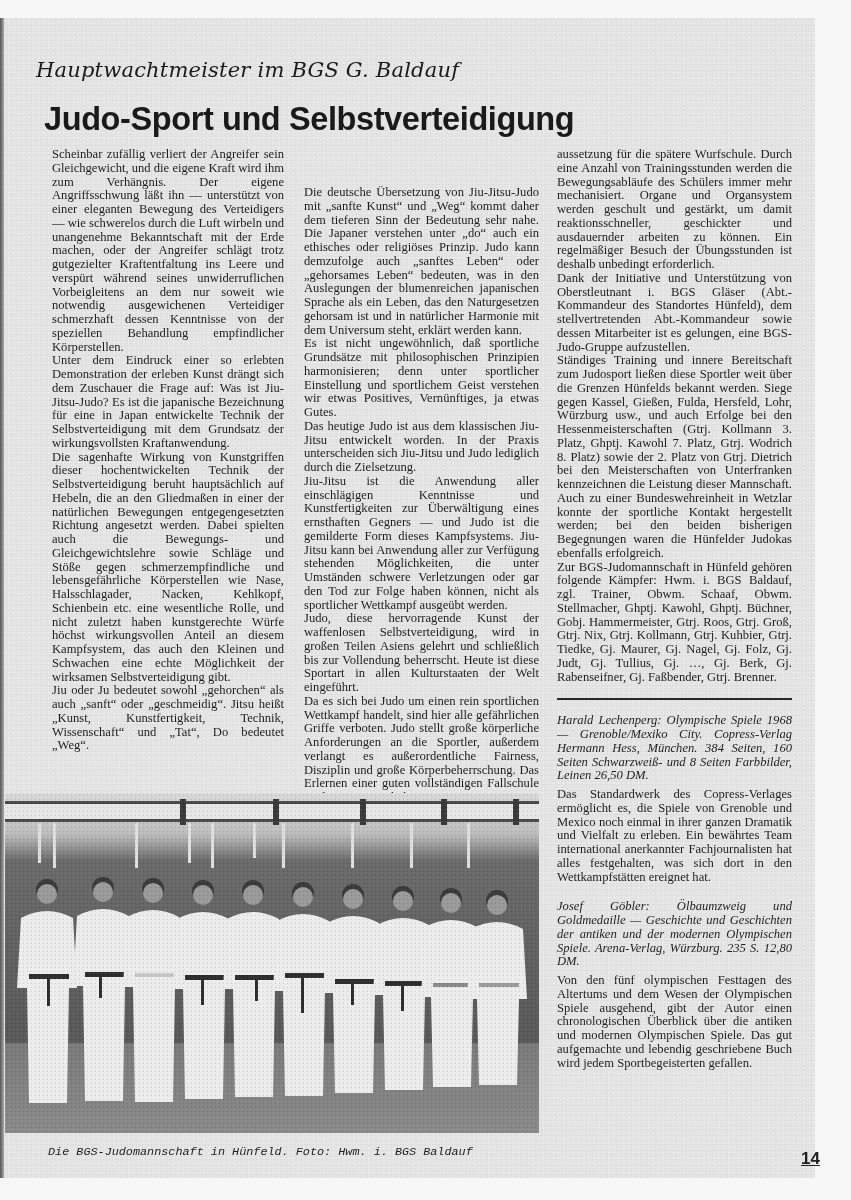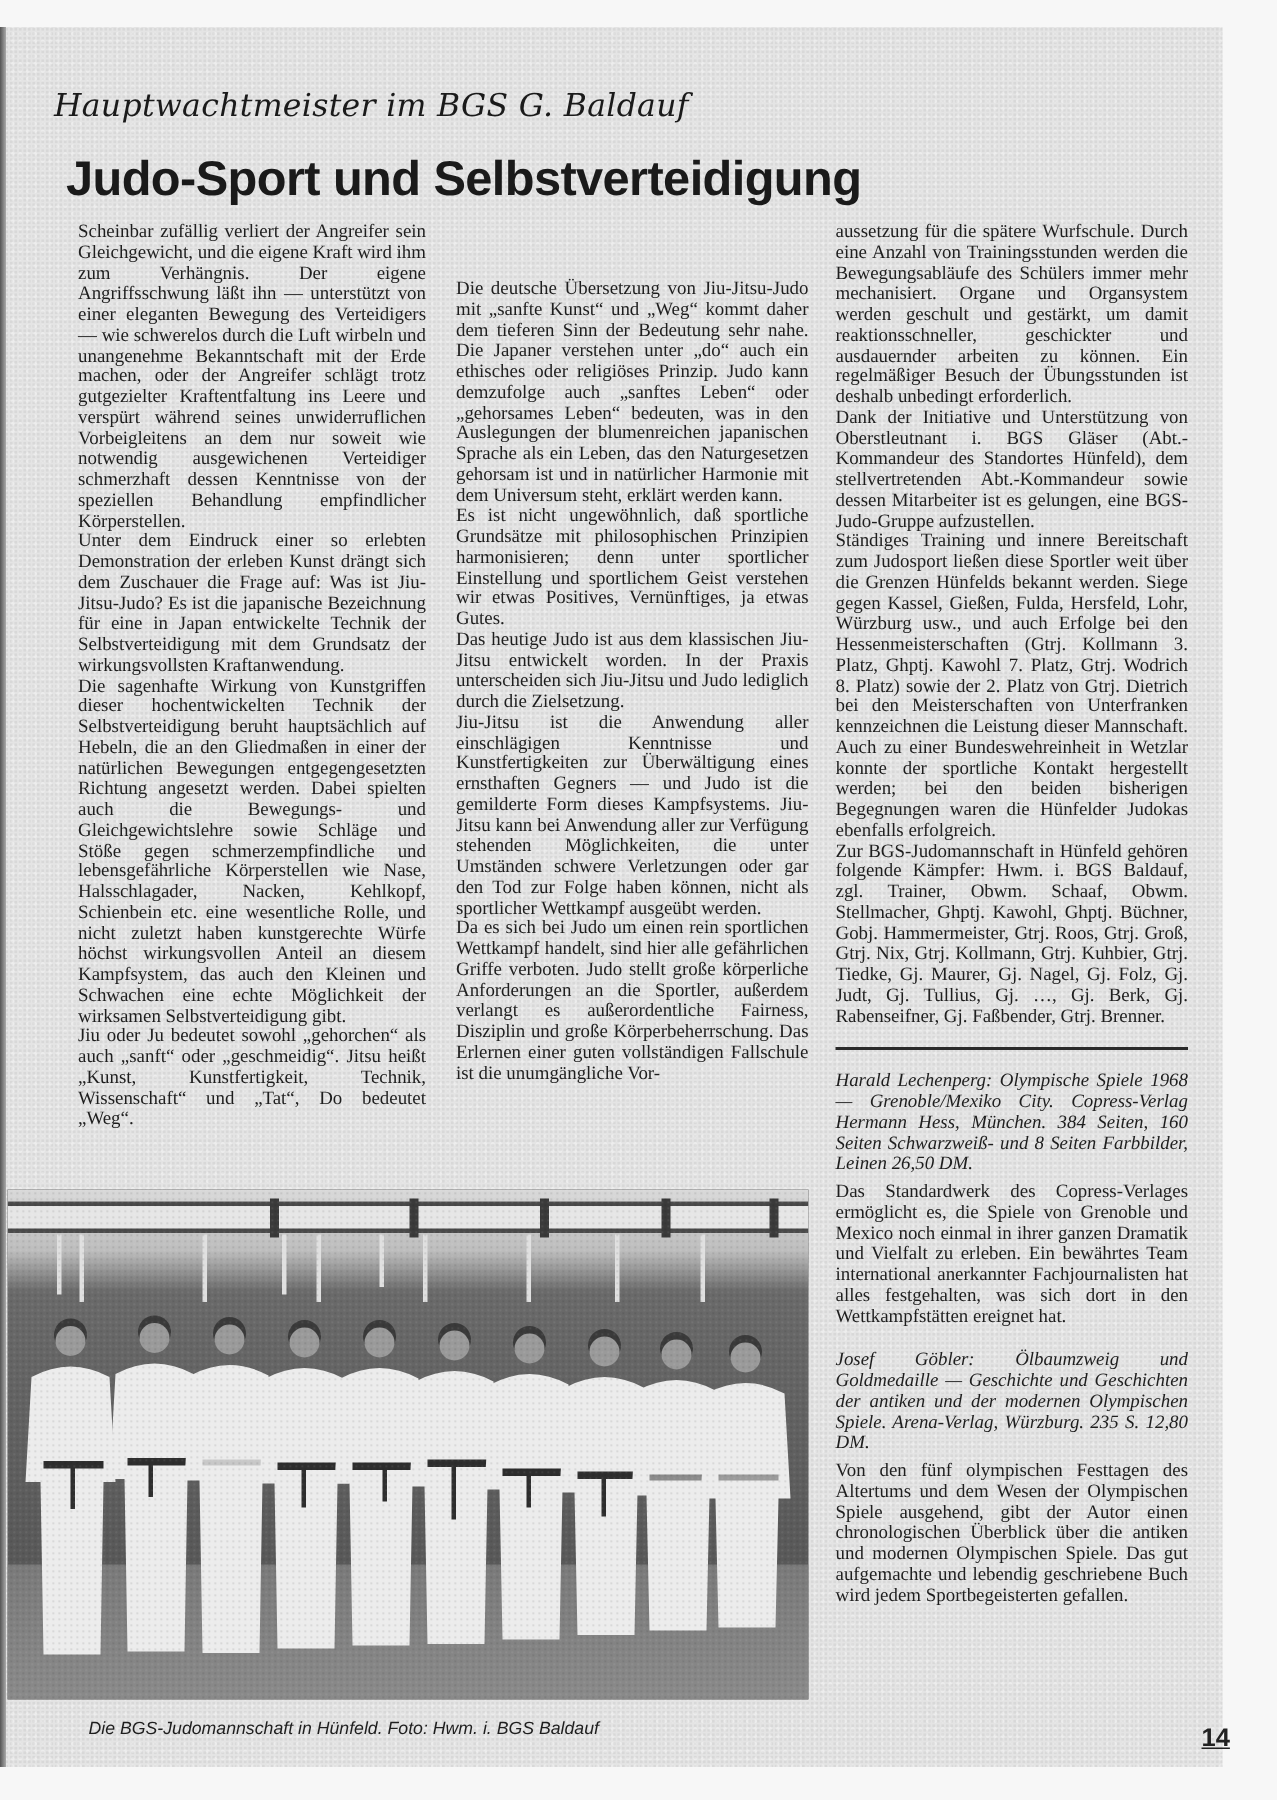--- a/index.html
+++ b/index.html
@@ -57,22 +57,22 @@
     }
     .review-gap { height: 16px; }
     .photo {
       position: absolute; left: 5px; top: 793px;
       width: 534px; height: 340px;
       background: #6f6f6f;
       overflow: hidden;
     }
     .photo svg { display: block; }
     .caption {
-      position: absolute; left: 59px; top: 1145px;
-      font-family: Liberation Sans, sans-serif; font-style: italic;
+      position: absolute; left: 48px; top: 1145px;
+      font-family: Liberation Mono, monospace; font-style: italic;
       font-size: 11.8px; color: #1e1e1e;
     }
     .page-number {
       position: absolute; left: 801px; top: 1149px;
       font-family: "Liberation Sans", sans-serif; font-weight: bold;
       font-size: 17px; color: #222; text-decoration: underline;
     }
   </style>
 </head>
 <body>
@@ -88,20 +88,21 @@
   <p>Unter dem Eindruck einer so erlebten Demonstration der erleben Kunst drängt sich dem Zuschauer die Frage auf: Was ist Jiu-Jitsu-Judo? Es ist die japanische Bezeichnung für eine in Japan entwickelte Technik der Selbstverteidigung mit dem Grundsatz der wirkungsvollsten Kraftanwendung.</p>
   <p>Die sagenhafte Wirkung von Kunstgriffen dieser hochentwickelten Technik der Selbstverteidigung beruht hauptsächlich auf Hebeln, die an den Gliedmaßen in einer der natürlichen Bewegungen entgegengesetzten Richtung angesetzt werden. Dabei spielten auch die Bewegungs- und Gleichgewichtslehre sowie Schläge und Stöße gegen schmerzempfindliche und lebensgefährliche Körperstellen wie Nase, Halsschlagader, Nacken, Kehlkopf, Schienbein etc. eine wesentliche Rolle, und nicht zuletzt haben kunstgerechte Würfe höchst wirkungsvollen Anteil an diesem Kampfsystem, das auch den Kleinen und Schwachen eine echte Möglichkeit der wirksamen Selbstverteidigung gibt.</p>
   <p>Jiu oder Ju bedeutet sowohl „gehorchen“ als auch „sanft“ oder „geschmeidig“. Jitsu heißt „Kunst, Kunstfertigkeit, Technik, Wissenschaft“ und „Tat“, Do bedeutet „Weg“.</p>
 </div>
 
 <div class="col col2">
   <p>Die deutsche Übersetzung von Jiu-Jitsu-Judo mit „sanfte Kunst“ und „Weg“ kommt daher dem tieferen Sinn der Bedeutung sehr nahe. Die Japaner verstehen unter „do“ auch ein ethisches oder religiöses Prinzip. Judo kann demzufolge auch „sanftes Leben“ oder „gehorsames Leben“ bedeuten, was in den Auslegungen der blumenreichen japanischen Sprache als ein Leben, das den Naturgesetzen gehorsam ist und in natürlicher Harmonie mit dem Universum steht, erklärt werden kann.</p>
   <p>Es ist nicht ungewöhnlich, daß sportliche Grundsätze mit philosophischen Prinzipien harmonisieren; denn unter sportlicher Einstellung und sportlichem Geist verstehen wir etwas Positives, Vernünftiges, ja etwas Gutes.</p>
   <p>Das heutige Judo ist aus dem klassischen Jiu-Jitsu entwickelt worden. In der Praxis unterscheiden sich Jiu-Jitsu und Judo lediglich durch die Zielsetzung.</p>
   <p>Jiu-Jitsu ist die Anwendung aller einschlägigen Kenntnisse und Kunstfertigkeiten zur Überwältigung eines ernsthaften Gegners — und Judo ist die gemilderte Form dieses Kampfsystems. Jiu-Jitsu kann bei Anwendung aller zur Verfügung stehenden Möglichkeiten, die unter Umständen schwere Verletzungen oder gar den Tod zur Folge haben können, nicht als sportlicher Wettkampf ausgeübt werden.</p>
+  <p>Judo, diese hervorragende Kunst der waffenlosen Selbstverteidigung, wird in großen Teilen Asiens gelehrt und schließlich bis zur Vollendung beherrscht. Heute ist diese Sportart in allen Kulturstaaten der Welt eingeführt.</p>
   <p>Da es sich bei Judo um einen rein sportlichen Wettkampf handelt, sind hier alle gefährlichen Griffe verboten. Judo stellt große körperliche Anforderungen an die Sportler, außerdem verlangt es außerordentliche Fairness, Disziplin und große Körperbeherrschung. Das Erlernen einer guten vollständigen Fallschule ist die unumgängliche Vor-</p>
 </div>
 
 <div class="col col3">
   <p>aussetzung für die spätere Wurfschule. Durch eine Anzahl von Trainingsstunden werden die Bewegungsabläufe des Schülers immer mehr mechanisiert. Organe und Organsystem werden geschult und gestärkt, um damit reaktionsschneller, geschickter und ausdauernder arbeiten zu können. Ein regelmäßiger Besuch der Übungsstunden ist deshalb unbedingt erforderlich.</p>
 
   <p>Dank der Initiative und Unterstützung von Oberstleutnant i. BGS Gläser (Abt.-Kommandeur des Standortes Hünfeld), dem stellvertretenden Abt.-Kommandeur sowie dessen Mitarbeiter ist es gelungen, eine BGS-Judo-Gruppe aufzustellen.</p>
   <p>Ständiges Training und innere Bereitschaft zum Judosport ließen diese Sportler weit über die Grenzen Hünfelds bekannt werden. Siege gegen Kassel, Gießen, Fulda, Hersfeld, Lohr, Würzburg usw., und auch Erfolge bei den Hessenmeisterschaften (Gtrj. Kollmann 3. Platz, Ghptj. Kawohl 7. Platz, Gtrj. Wodrich 8. Platz) sowie der 2. Platz von Gtrj. Dietrich bei den Meisterschaften von Unterfranken kennzeichnen die Leistung dieser Mannschaft. Auch zu einer Bundeswehreinheit in Wetzlar konnte der sportliche Kontakt hergestellt werden; bei den beiden bisherigen Begegnungen waren die Hünfelder Judokas ebenfalls erfolgreich.</p>
   <p>Zur BGS-Judomannschaft in Hünfeld gehören folgende Kämpfer: Hwm. i. BGS Baldauf, zgl. Trainer, Obwm. Schaaf, Obwm. Stellmacher, Ghptj. Kawohl, Ghptj. Büchner, Gobj. Hammermeister, Gtrj. Roos, Gtrj. Groß, Gtrj. Nix, Gtrj. Kollmann, Gtrj. Kuhbier, Gtrj. Tiedke, Gj. Maurer, Gj. Nagel, Gj. Folz, Gj. Judt, Gj. Tullius, Gj. …, Gj. Berk, Gj. Rabenseifner, Gj. Faßbender, Gtrj. Brenner.</p>
 

